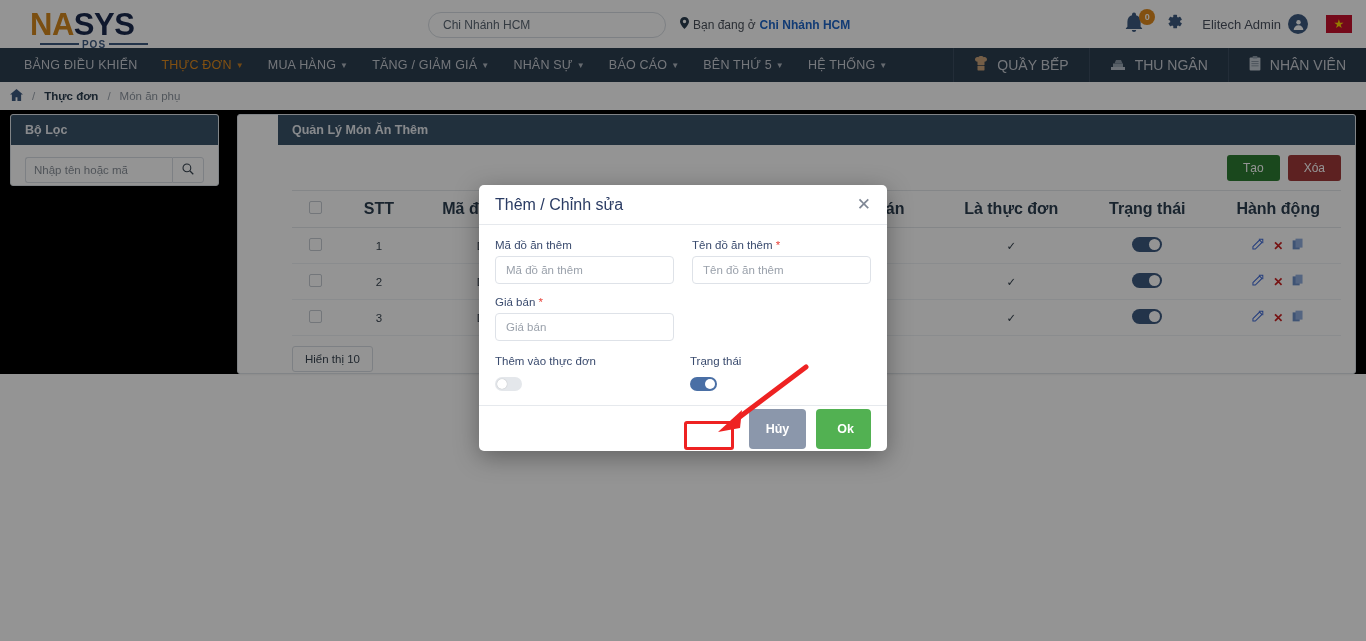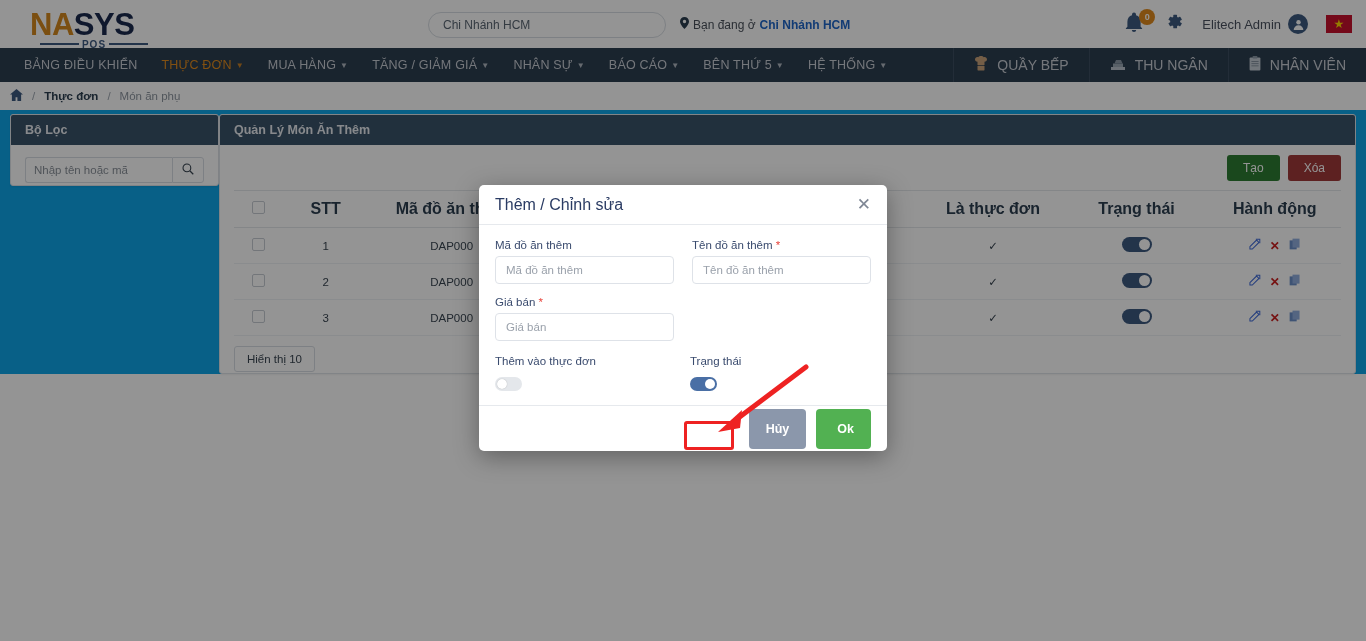--- a/index.html
+++ b/index.html
@@ -111,22 +111,22 @@
     background: #ffffff;
   }
   .bc-home { color: #3d5a80; font-size: 13px; }
   .bc-sep { color: #9aa3ad; }
   .bc-item { color: #2c3e50; font-weight: bold; }
   .bc-item.cur { color: #8c949e; font-weight: normal; }
 
   
   .content {
     position: relative; z-index: 1;
-    display: flex; padding: 4px 10px 0 10px; 
-    background: #0ea5e9;
+    display: flex; padding: 4px 10px 0 10px; gap: 18px;
+    background: #000000;
   }
   .filter-card {
     width: 209px; background: #fff;
     border: 1px solid #dfe3e8; border-radius: 3px;
     box-shadow: 0 1px 2px rgba(0,0,0,.06);
     overflow: hidden; height: 72px;
   }
   .filter-head {
     height: 30px; background: #3a5369; color: #e8ecf1;
     font-size: 12.5px; font-weight: bold;
@@ -143,21 +143,21 @@
     width: 32px; height: 26px; border: 1px solid #d8dde3;
     border-radius: 0 3px 3px 0; background: #fff;
     display: flex; align-items: center; justify-content: center;
     color: #3a4652; font-size: 12px;
   }
 
   .main-card {
     flex: 1; background: #fff;
     border: 1px solid #dfe3e8; border-radius: 3px;
     box-shadow: 0 1px 2px rgba(0,0,0,.06);
-    overflow: hidden; height: 260px;
+    overflow: hidden; height: 260px; padding-left: 40px;
   }
   .main-head {
     height: 30px; background: #3a5369; color: #e8ecf1;
     font-size: 12.5px; font-weight: bold;
     display: flex; align-items: center; padding-left: 14px;
   }
   .main-body { padding: 10px 14px 0 14px; }
   .toolbar { display: flex; justify-content: flex-end; gap: 8px; height: 30px; }
   .btn {
     height: 26px; padding: 0 16px; border: none; border-radius: 3px;

